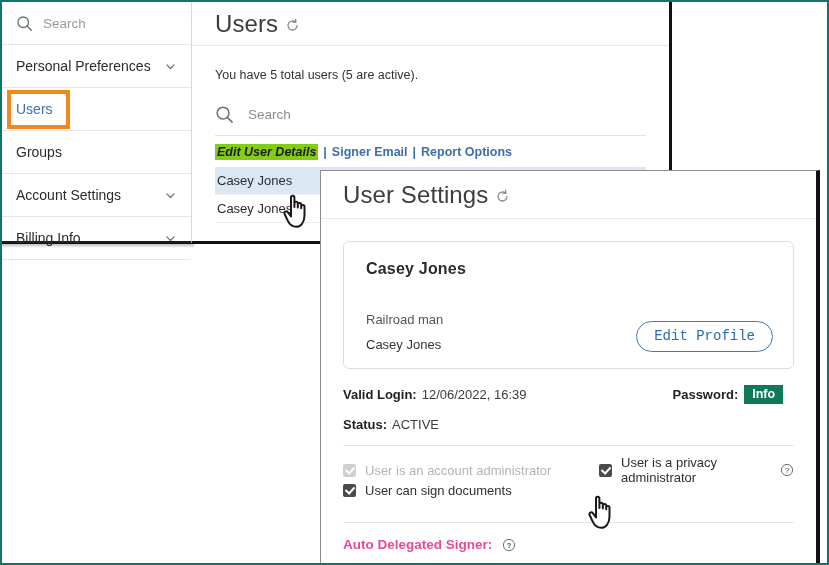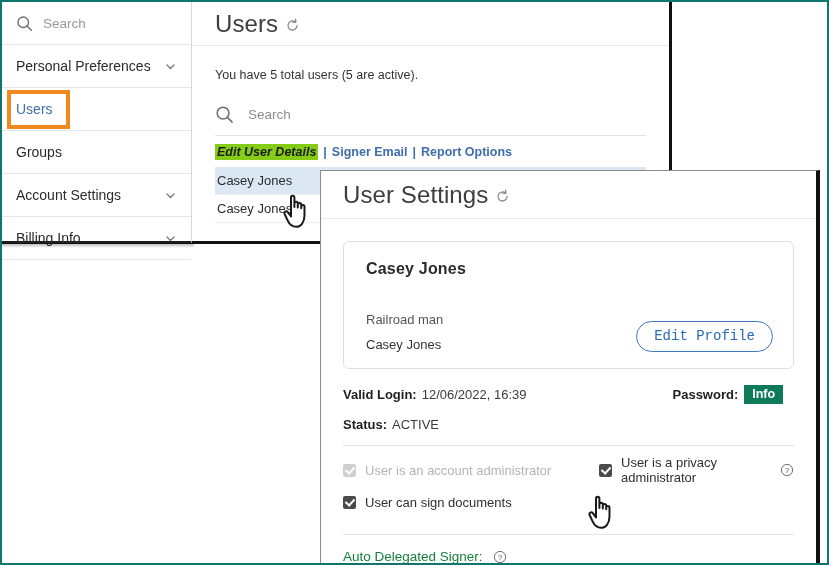--- a/index.html
+++ b/index.html
@@ -266,21 +266,21 @@
   .divider {
     height: 1px;
     background: #e4e4e4;
     margin: 8px 22px 0 22px;
   }
 
   .checks {
     padding: 14px 22px 0 22px;
     display: grid;
     grid-template-columns: 256px 1fr;
-    row-gap: 12px;
+    row-gap: 0;
   }
   .chk-item {
     display: flex;
     align-items: center;
     font-size: 13px;
     color: #2f2f2f;
     height: 20px;
   }
   .chk-item.disabled { color: #b4b4b4; }
   .chk-item.hl { background: #fdf02a; padding-right: 4px; width: fit-content; }
@@ -308,22 +308,22 @@
   .divider2 {
     height: 1px;
     background: #e4e4e4;
     margin: 22px 22px 0 22px;
   }
 
   .ads-row {
     display: flex;
     align-items: center;
     font-size: 13.5px;
-    font-weight: normal;
-    color: #15803d;
+    font-weight: bold;
+    color: #ec4899;
     padding: 14px 22px 0 22px;
   }
 
   
   .cursor { position: absolute; z-index: 60; pointer-events: none; }
   #cursor-users { left: 278px; top: 186px; }
   #cursor-checkbox { left: 583px; top: 487px; }
 </style>
 </head>
 <body>

